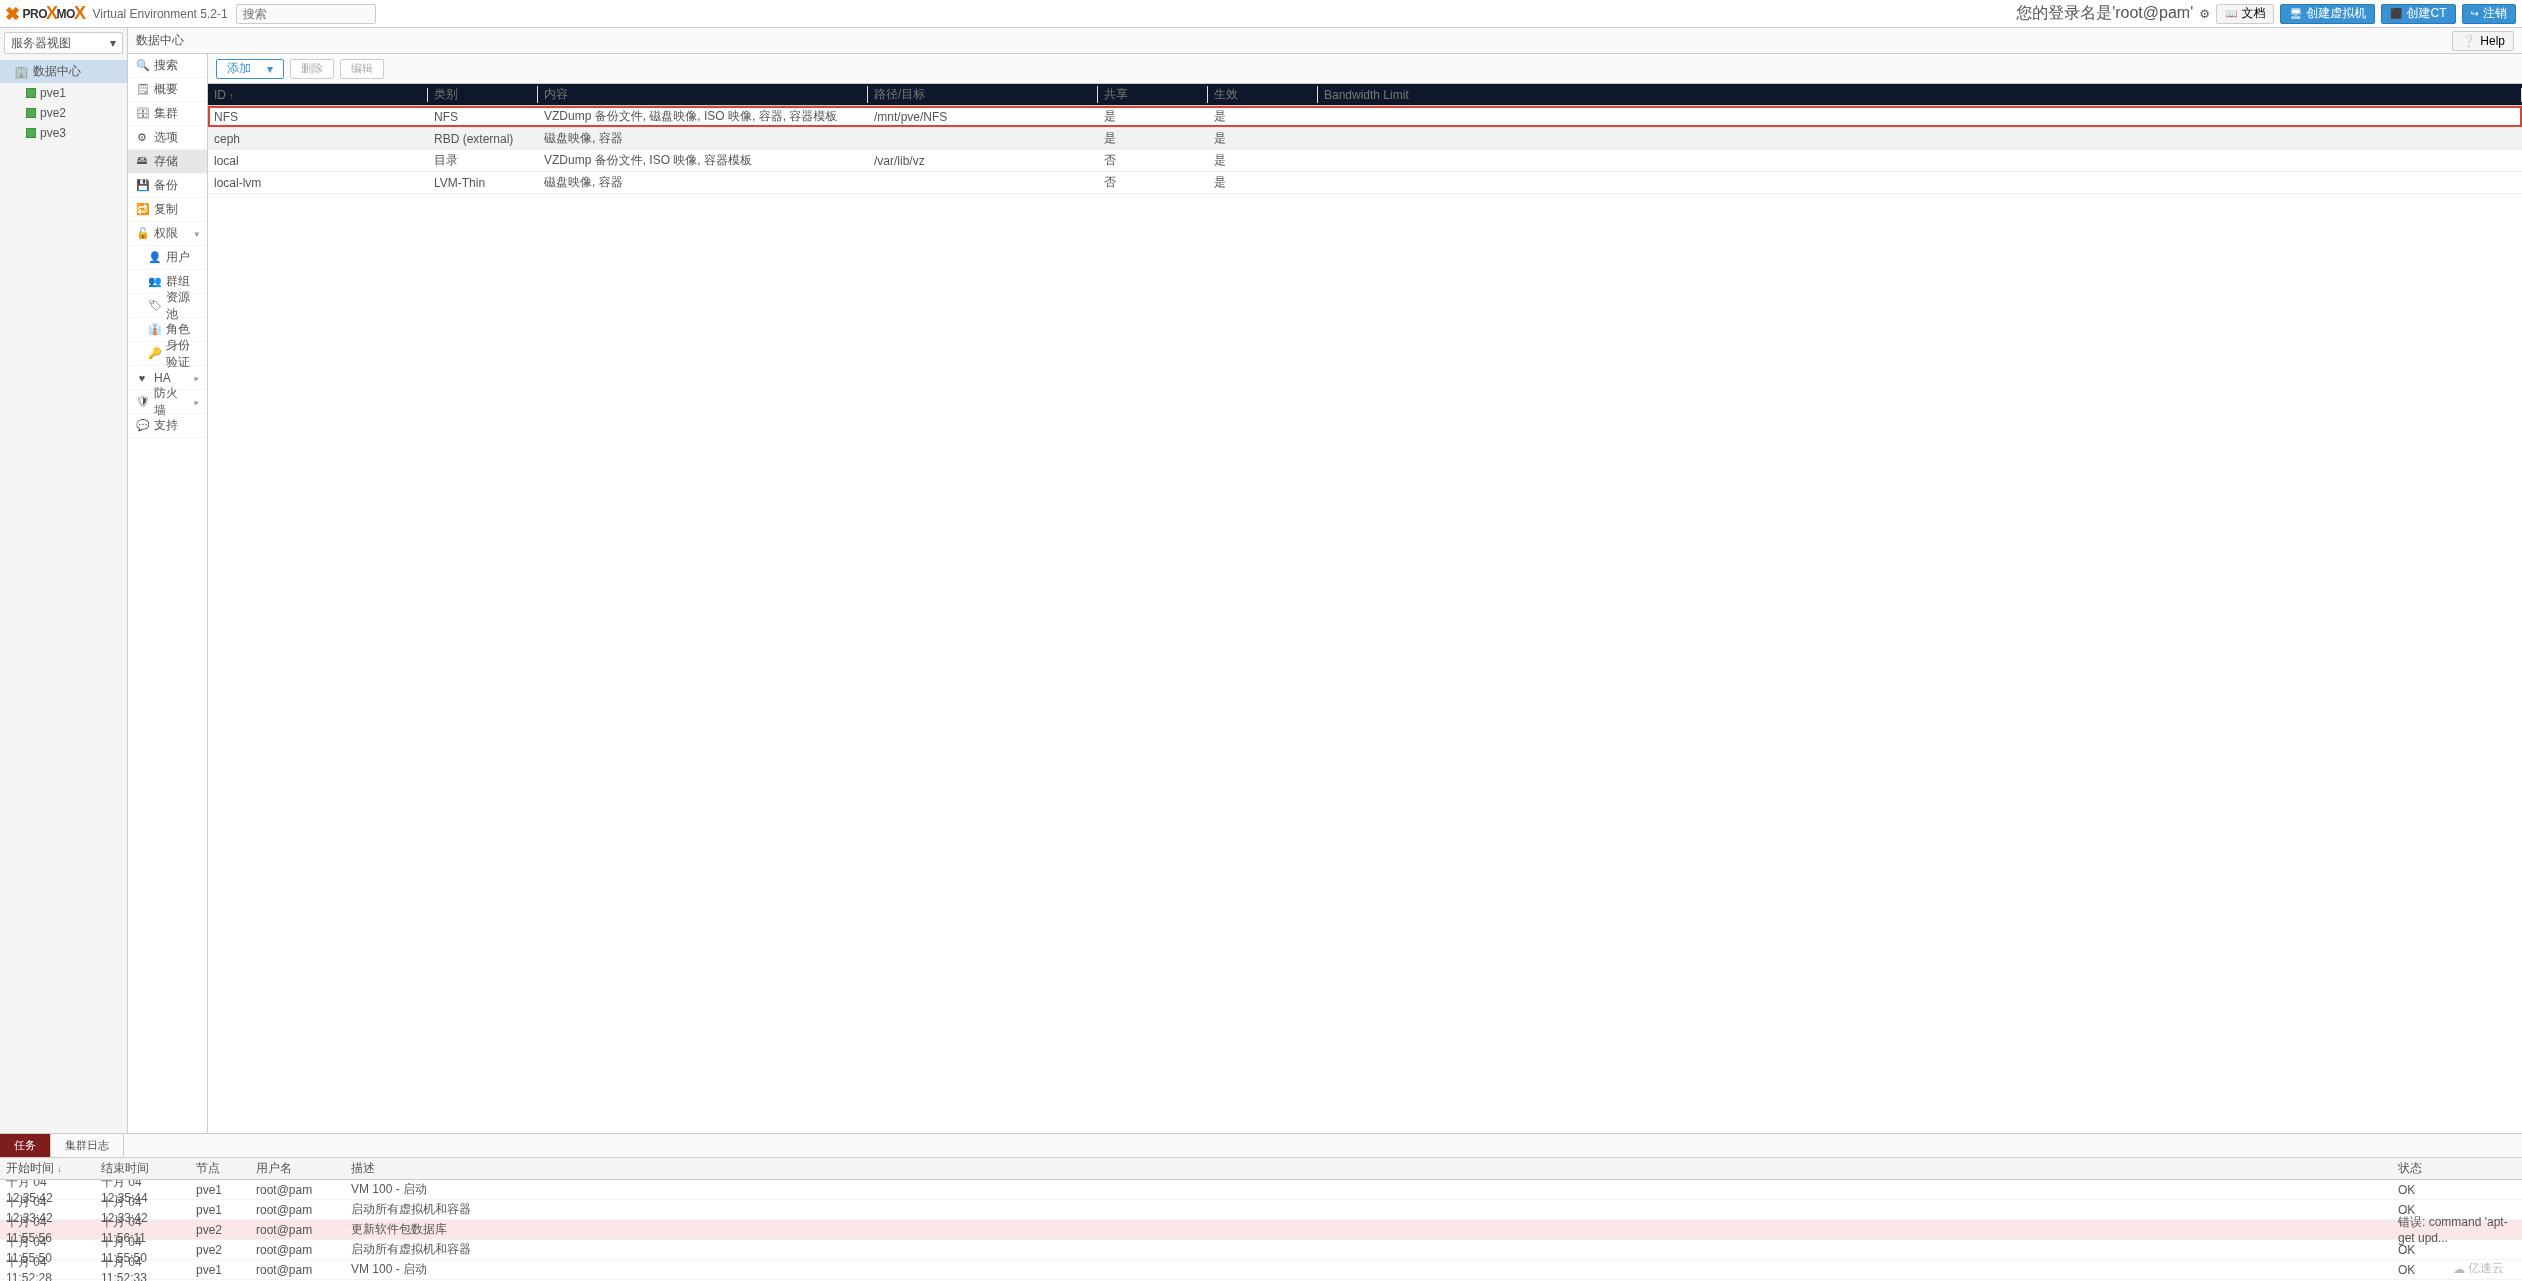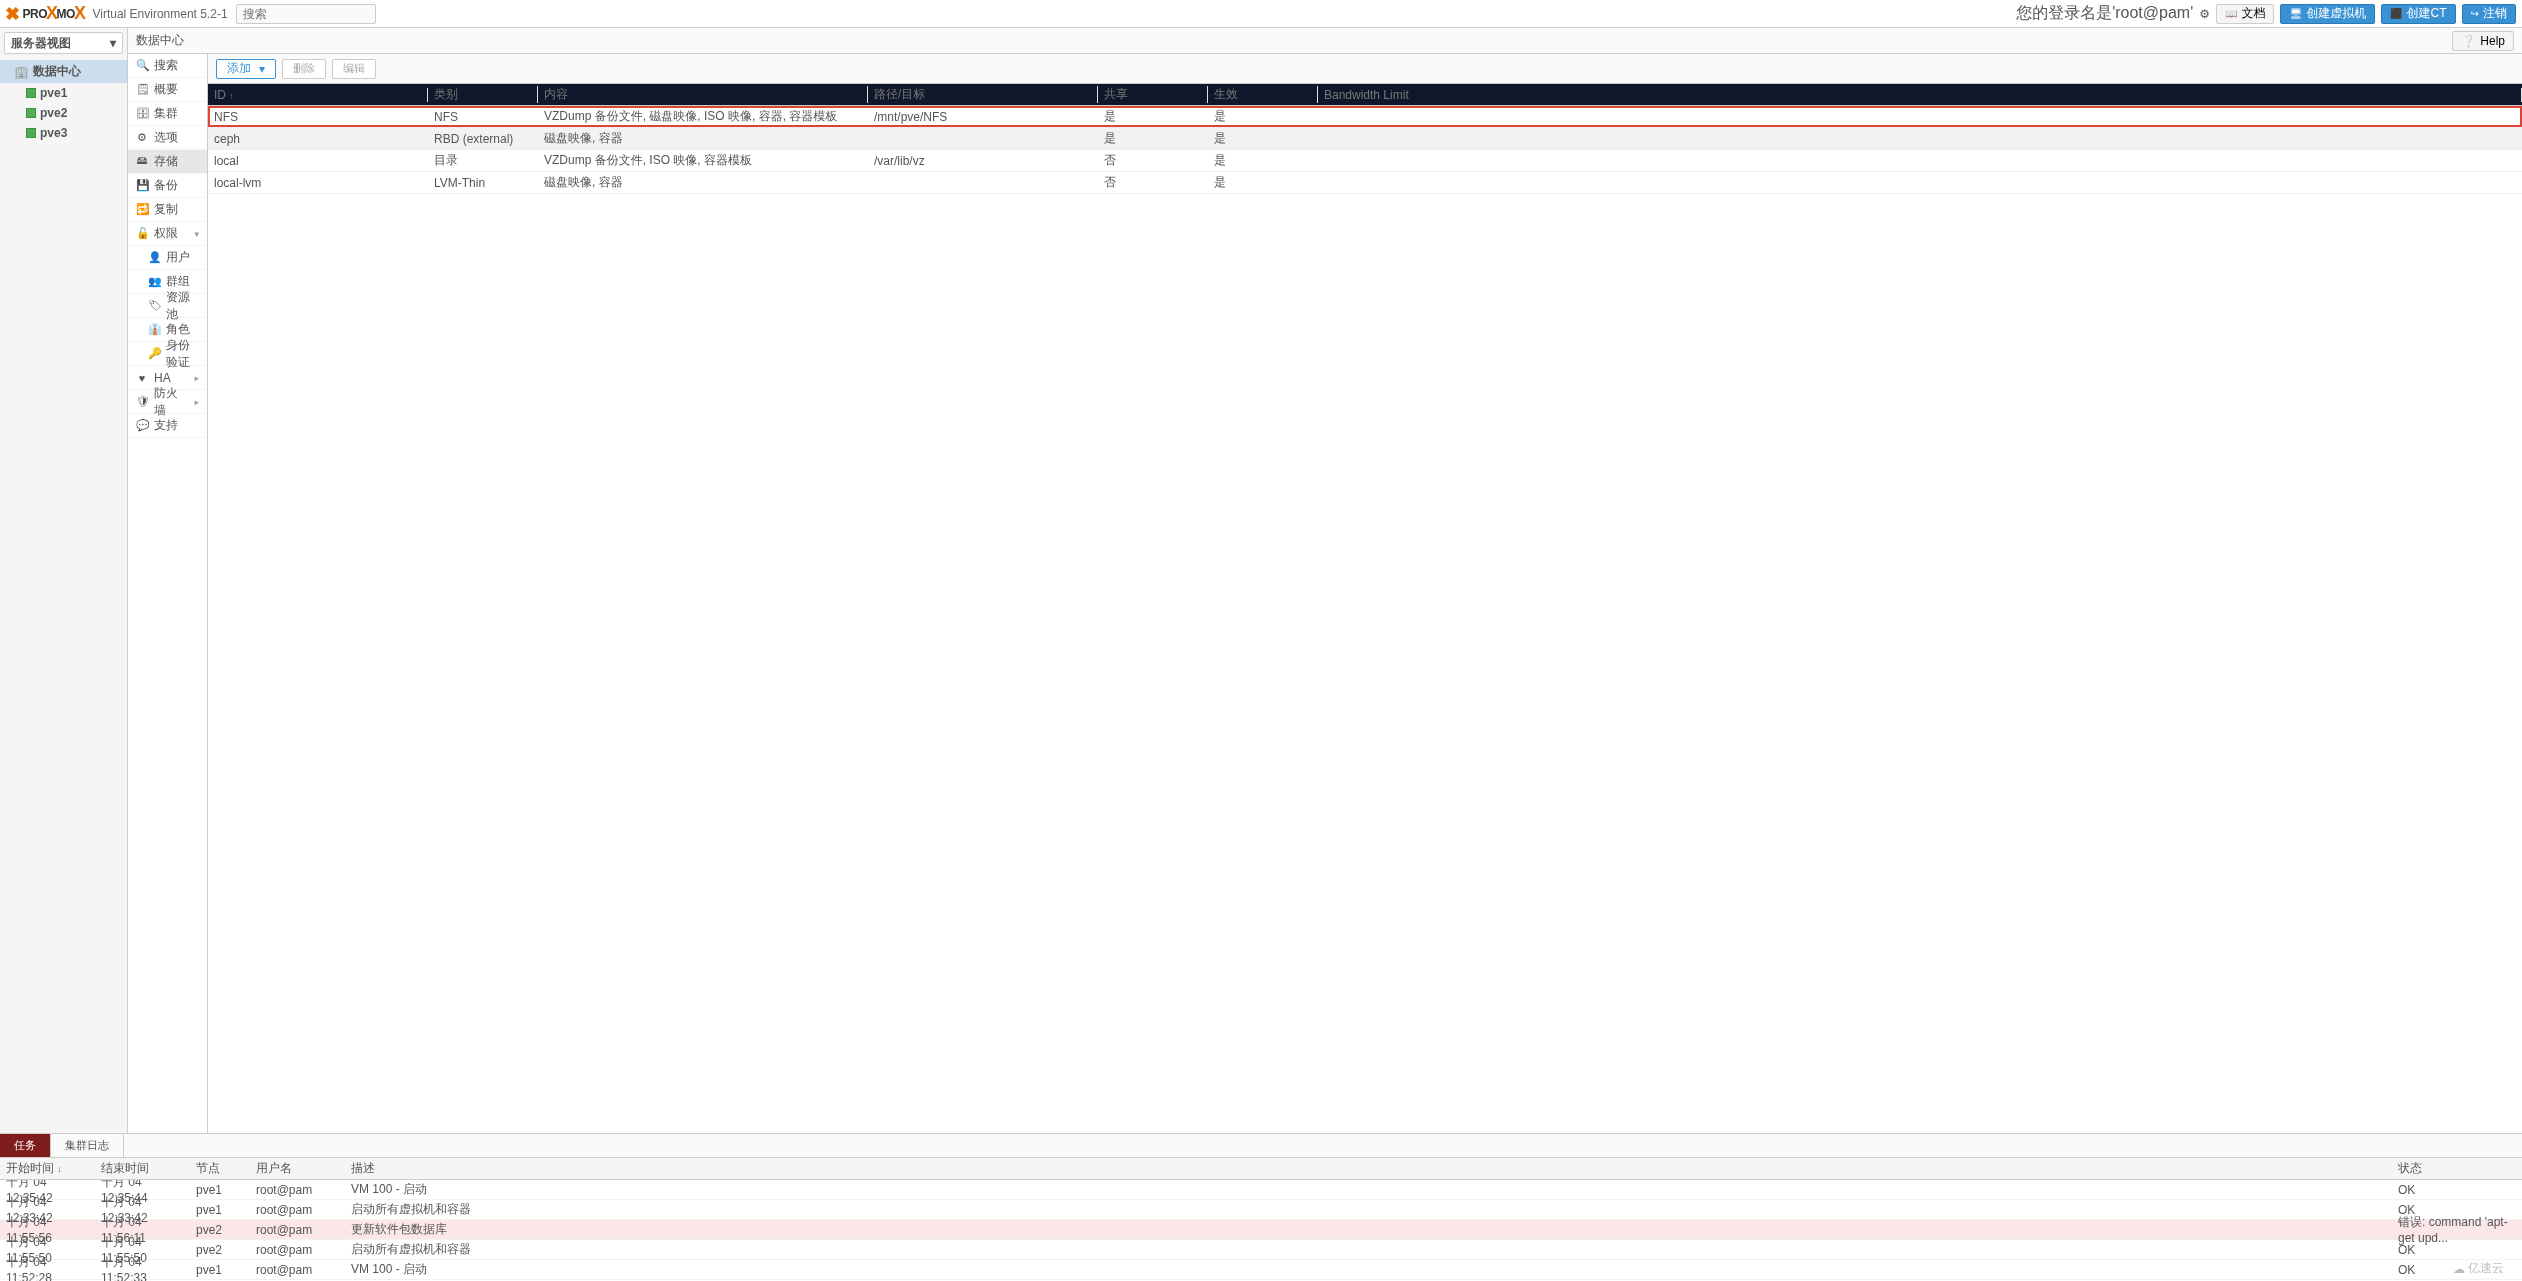--- a/index.html
+++ b/index.html
@@ -10,41 +10,41 @@
 .ve-label { margin-left:8px; font-size:12px; color:#666; }
 .search-box { margin-left:8px; width:140px; height:20px; border:1px solid #ccc; padding:2px 6px; border-radius:2px; background:#fafafa; }
 .top-right { margin-left:auto; display:flex; align-items:center; gap:6px; }
 .login-txt { font-size:16px; }
 .gear { cursor:pointer; }
 .btn { height:20px; padding:0 8px; border:1px solid #ccc; background:#f5f5f5; border-radius:2px; font-size:11px; cursor:pointer; display:inline-flex; align-items:center; gap:4px; }
 .btn.primary { background:#3892d4; color:#fff; border-color:#2b79b0; }
 .btn.logout { background:#3892d4; color:#fff; border-color:#2b79b0; }
 .btn .ico { font-size:10px; }
 .main { display:flex; height:calc(100vh - 28px - 148px); }
-.west { width:128px; border-right:1px solid #ccc; background:#f5f5f5; display:flex; flex-direction:column;font-weight:bold; }
+.west { width:128px; border-right:1px solid #ccc; background:#f5f5f5; display:flex; flex-direction:column; }
 .view-sel { height:22px; border:1px solid #ccc; margin:4px; border-radius:2px; display:flex; align-items:center; justify-content:space-between; padding:0 6px; background:#fff; font-size:11px; }
 .tree { padding:2px 0; }
 .tree-item { padding:3px 8px 3px 14px; cursor:pointer; font-size:11px; display:flex; align-items:center; gap:4px; }
 .tree-item.root { background:#cde; }
 .tree-item.node { padding-left:26px; }
 .node-ico { width:10px; height:10px; background:#5a5; border:1px solid #393; display:inline-block; }
 .center { flex:1; display:flex; flex-direction:column; }
 .bc-bar { height:26px; display:flex; align-items:center; justify-content:space-between; padding:0 8px; border-bottom:1px solid #ccc; background:#fafafa; }
 .bc { font-size:12px; color:#555; }
 .help-btn { height:20px; padding:0 8px; border:1px solid #ccc; background:#f5f5f5; border-radius:2px; font-size:11px; cursor:pointer; display:inline-flex; align-items:center; gap:4px; }
 .ctr-body { flex:1; display:flex; overflow:hidden; }
 .submenu { width:80px; border-right:1px solid #ccc; background:#fff; }
 .sm-item { height:24px; display:flex; align-items:center; gap:6px; padding:0 8px; cursor:pointer; font-size:11px; border-bottom:1px solid #f5f5f5; }
 .sm-item.active { background:#e6e6e6; }
 .sm-item .ico { width:12px; text-align:center; font-size:11px; }
 .sm-item.sub { padding-left:20px; }
 .sm-item .chev { margin-left:auto; font-size:9px; color:#999; }
 .content { flex:1; display:flex; flex-direction:column; }
 .toolbar { height:30px; display:flex; align-items:center; gap:6px; padding:0 8px; border-bottom:1px solid #ccc; background:#fafafa; }
-.tbtn { height:20px; padding:0 10px; border:1px solid #3892d4; color:#3892d4; background:#fff; border-radius:2px; font-size:11px; cursor:pointer; display:inline-flex; align-items:center; gap:8px; }
+.tbtn { height:20px; padding:0 10px; border:1px solid #3892d4; color:#3892d4; background:#fff; border-radius:2px; font-size:11px; cursor:pointer; display:inline-flex; align-items:center; gap:16px; }
 .tbtn.disabled { border-color:#ccc; color:#aaa; }
 .stor-table { flex:1; overflow:auto; position:relative; }
 .st-head { display:flex; border-bottom:1px solid #ccc; background:#0f172a; height:22px; align-items:center; font-size:11px; color:#777; }
 .st-head .c { padding:0 6px; border-right:1px solid #e0e0e0; }
 .c-id{width:220px}.c-type{width:110px}.c-content{width:330px}.c-path{width:230px}.c-shared{width:110px}.c-enabled{width:110px}.c-bw{flex:1}
 .st-row { display:flex; height:22px; align-items:center; border-bottom:1px solid #eee; font-size:11px; }
 .st-row .c { padding:0 6px; }
 .st-row.hl { box-shadow:inset 0 0 0 2px #d43; }
 .st-row.sel { background:#f2f2f2; }
 .log-panel { height:148px; border-top:1px solid #ccc; display:flex; flex-direction:column; background:#fff; }

